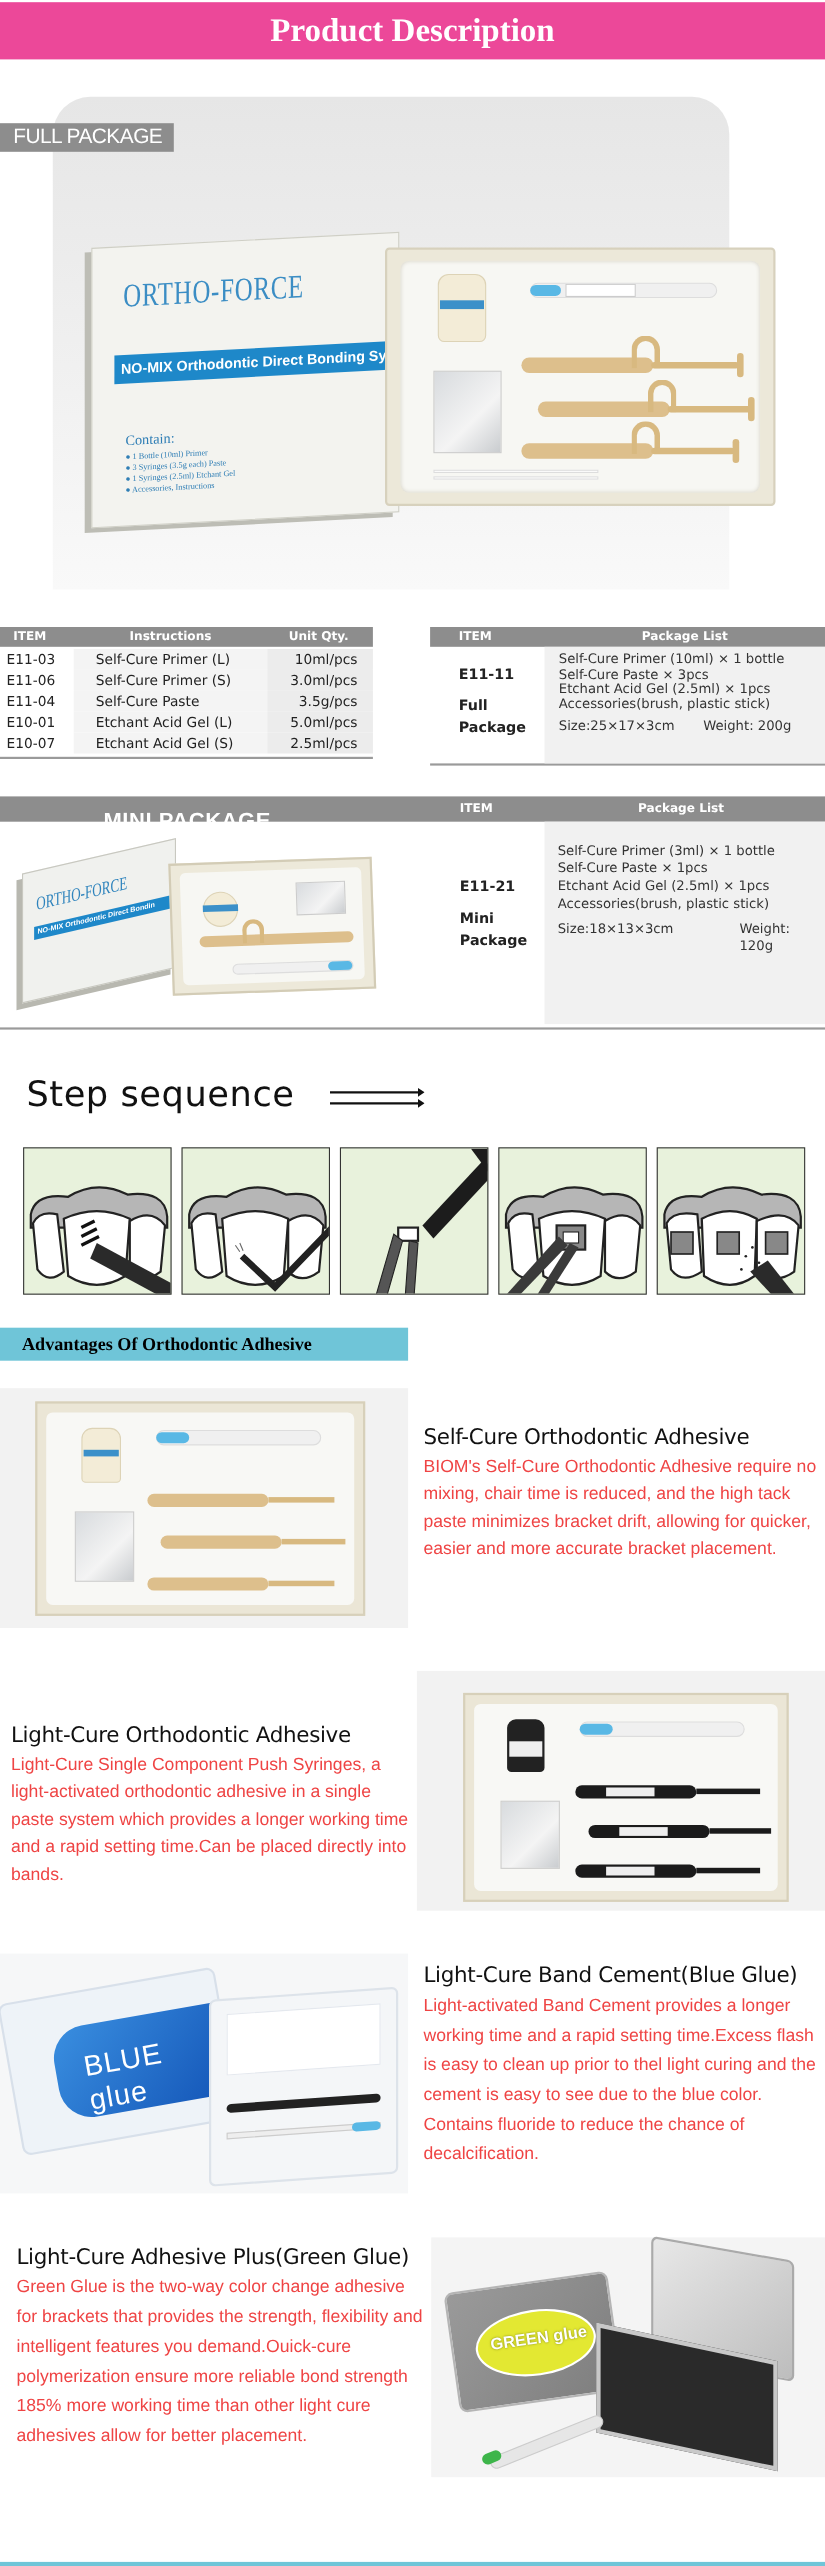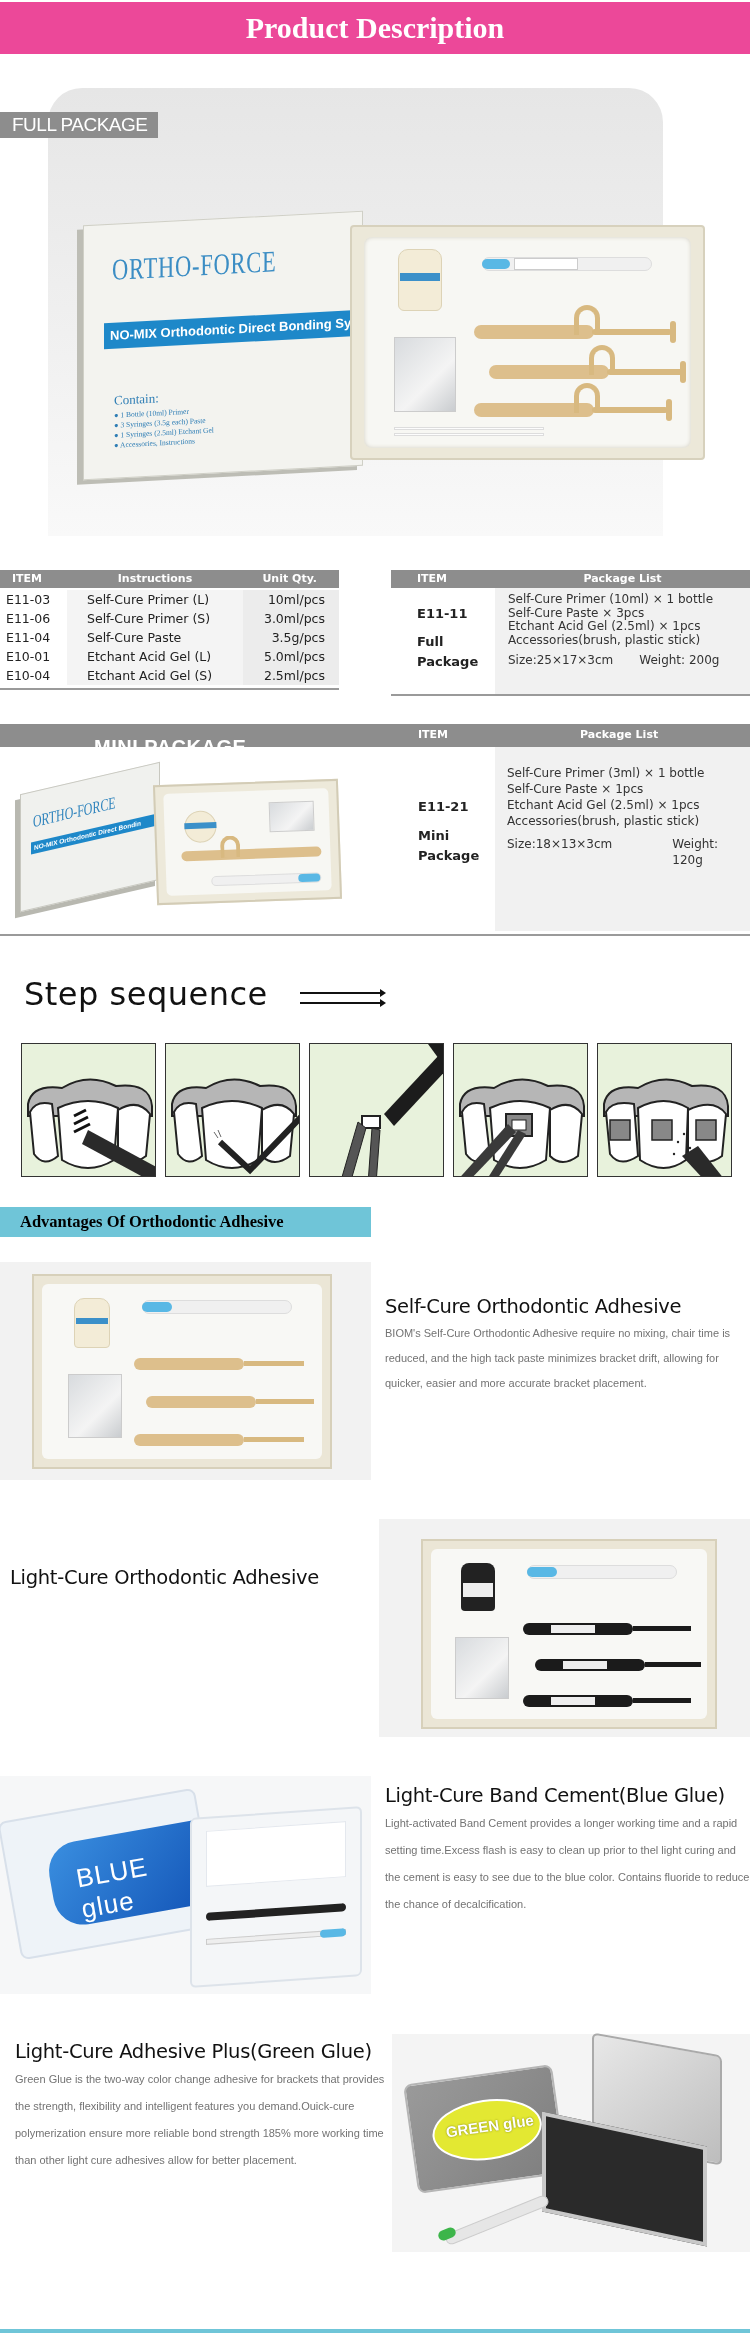--- a/index.html
+++ b/index.html
@@ -85,21 +85,21 @@
   
   .adv-bar { left: 0; top: 1207px; width: 371px; height: 30px; background: #6fc5d8; color: #000000; font-family: "Liberation Serif", serif; font-weight: bold; font-size: 16.5px; line-height: 30px; padding-left: 20px; }
 
   .photo { background: #f2f2f2; }
   .p1 { left: 0; top: 1262px; width: 371px; height: 218px; }
   .p2 { left: 379px; top: 1519px; width: 371px; height: 218px; }
   .p3 { left: 0; top: 1776px; width: 371px; height: 218px; background: #f6f7f8; }
   .p4 { left: 392px; top: 2034px; width: 358px; height: 218px; background: #f4f4f4; }
 
   .feat-title { font-family: "DejaVu Sans", sans-serif; font-size: 19.5px; color: #111; letter-spacing: -0.3px; white-space: nowrap; }
-  .feat-body { font-family: "Liberation Sans", sans-serif; font-size: 11px; color: #737373; line-height: 27px; }
+  .feat-body { font-family: "Liberation Sans", sans-serif; font-size: 16px; color: #ef4444; line-height: 27px; }
   .f1 { left: 385px; top: 1295px; width: 365px; }
   .f2 { left: 10px; top: 1566px; width: 370px; }
   .f3 { left: 385px; top: 1784px; width: 365px; }
   .f4 { left: 15px; top: 2040px; width: 375px; }
   .f1 .feat-body, .f2 .feat-body { line-height: 25px; margin-top: 3px; }
   .f3 .feat-body, .f4 .feat-body { margin-top: 3px; }
 
   .footer-line { left: 0; top: 2329px; width: 750px; height: 4px; background: #6fc5d8; }
 </style>
 </head>
@@ -174,21 +174,21 @@
         <div class="c1">E11-04</div>
         <div class="c2">Self-Cure Paste</div>
         <div class="c3">3.5g/pcs</div>
       </div>
     <div class="row">
         <div class="c1">E10-01</div>
         <div class="c2">Etchant Acid Gel (L)</div>
         <div class="c3">5.0ml/pcs</div>
       </div>
     <div class="row">
-        <div class="c1">E10-04</div>
+        <div class="c1">E10-07</div>
         <div class="c2">Etchant Acid Gel (S)</div>
         <div class="c3">2.5ml/pcs</div>
       </div>
   </div>
   <div class="rule"></div>
 </div>
 
 <div class="abs t2">
   <div class="tbl-head" style="display:flex;">
     <div style="width:104px;padding-left:26px;">ITEM</div>
@@ -347,20 +347,21 @@
     </div>
   </div>
 </div>
 <div class="abs f1">
   <div class="feat-title">Self-Cure Orthodontic Adhesive</div>
   <div class="feat-body">BIOM's Self-Cure Orthodontic Adhesive require no mixing, chair time is reduced, and the high tack paste minimizes bracket drift, allowing for quicker, easier and more accurate bracket placement.</div>
 </div>
 
 <div class="abs f2">
   <div class="feat-title">Light-Cure Orthodontic Adhesive</div>
+  <div class="feat-body">Light-Cure Single Component Push Syringes, a light-activated orthodontic adhesive in a single paste system which provides a longer working time and a rapid setting time.Can be placed directly into bands.</div>
 </div>
 <div class="abs photo p2">
   <div style="position:absolute;left:42px;top:20px;width:296px;height:190px;background:#ebe6d6;border:2px solid #d7d0ba;">
     <div style="position:absolute;left:8px;top:8px;right:8px;bottom:8px;background:#f8f8f5;border-radius:6px;">
       <div style="position:absolute;left:30px;top:14px;width:34px;height:48px;background:#222;border-radius:8px 8px 4px 4px;"></div>
       <div style="position:absolute;left:32px;top:34px;width:30px;height:14px;background:#eee;"></div>
       <div style="position:absolute;left:96px;top:16px;width:150px;height:14px;background:#f0f0f0;border:1px solid #ddd;border-radius:7px;"></div>
       <div style="position:absolute;left:96px;top:18px;width:30px;height:10px;background:#59b8e5;border-radius:5px;"></div>
       <div class="bag" style="left:24px;top:88px;width:54px;height:62px;"></div>
       <div style="position:absolute;left:92px;top:74px;width:110px;height:12px;background:#1b1b1b;border-radius:6px;"></div>

